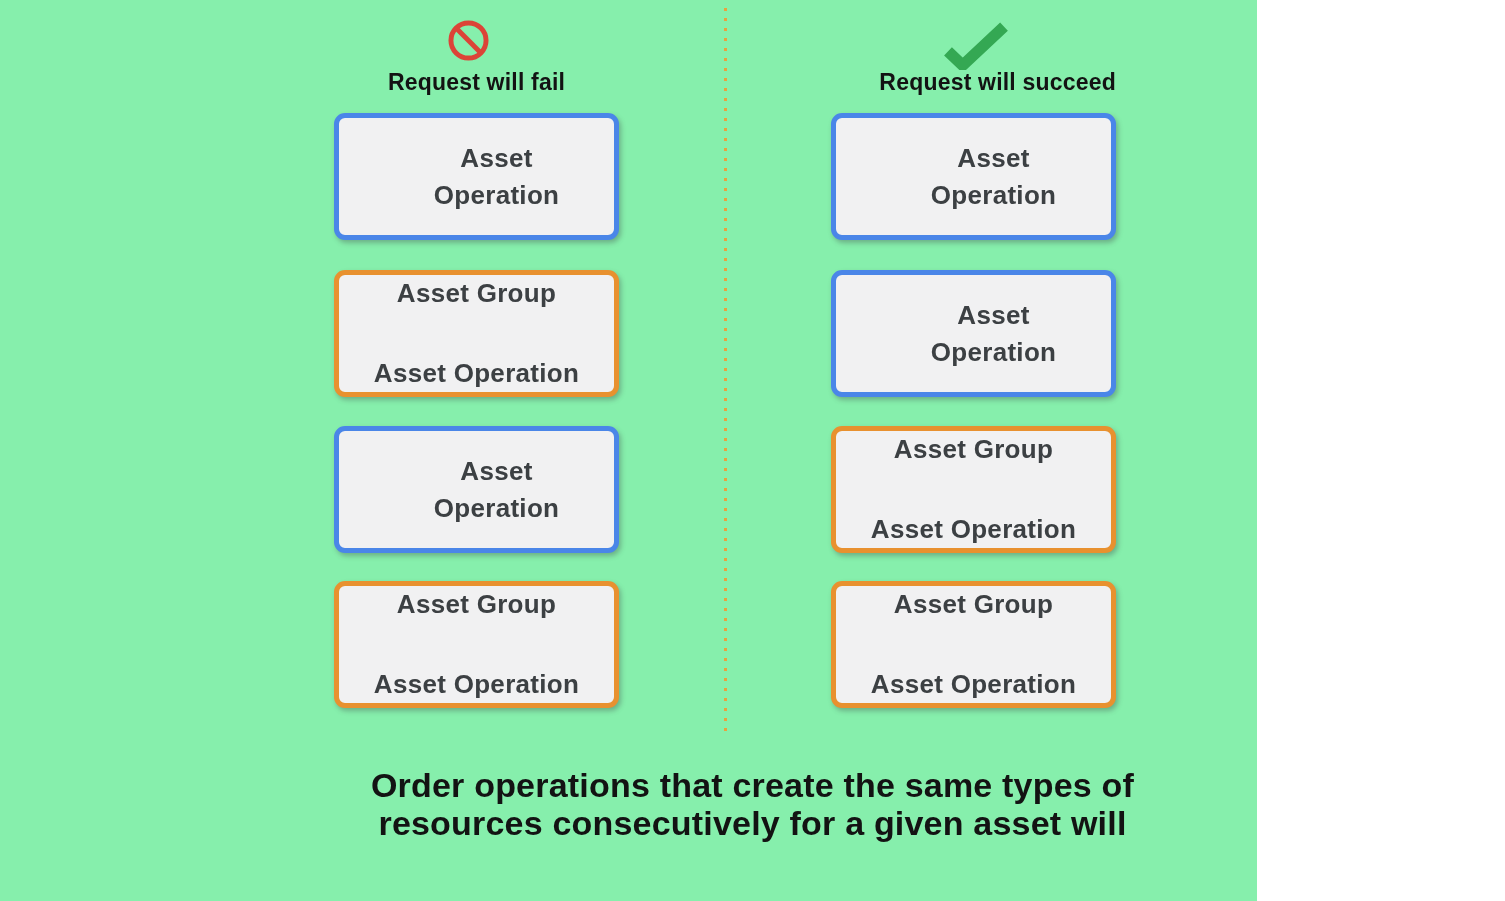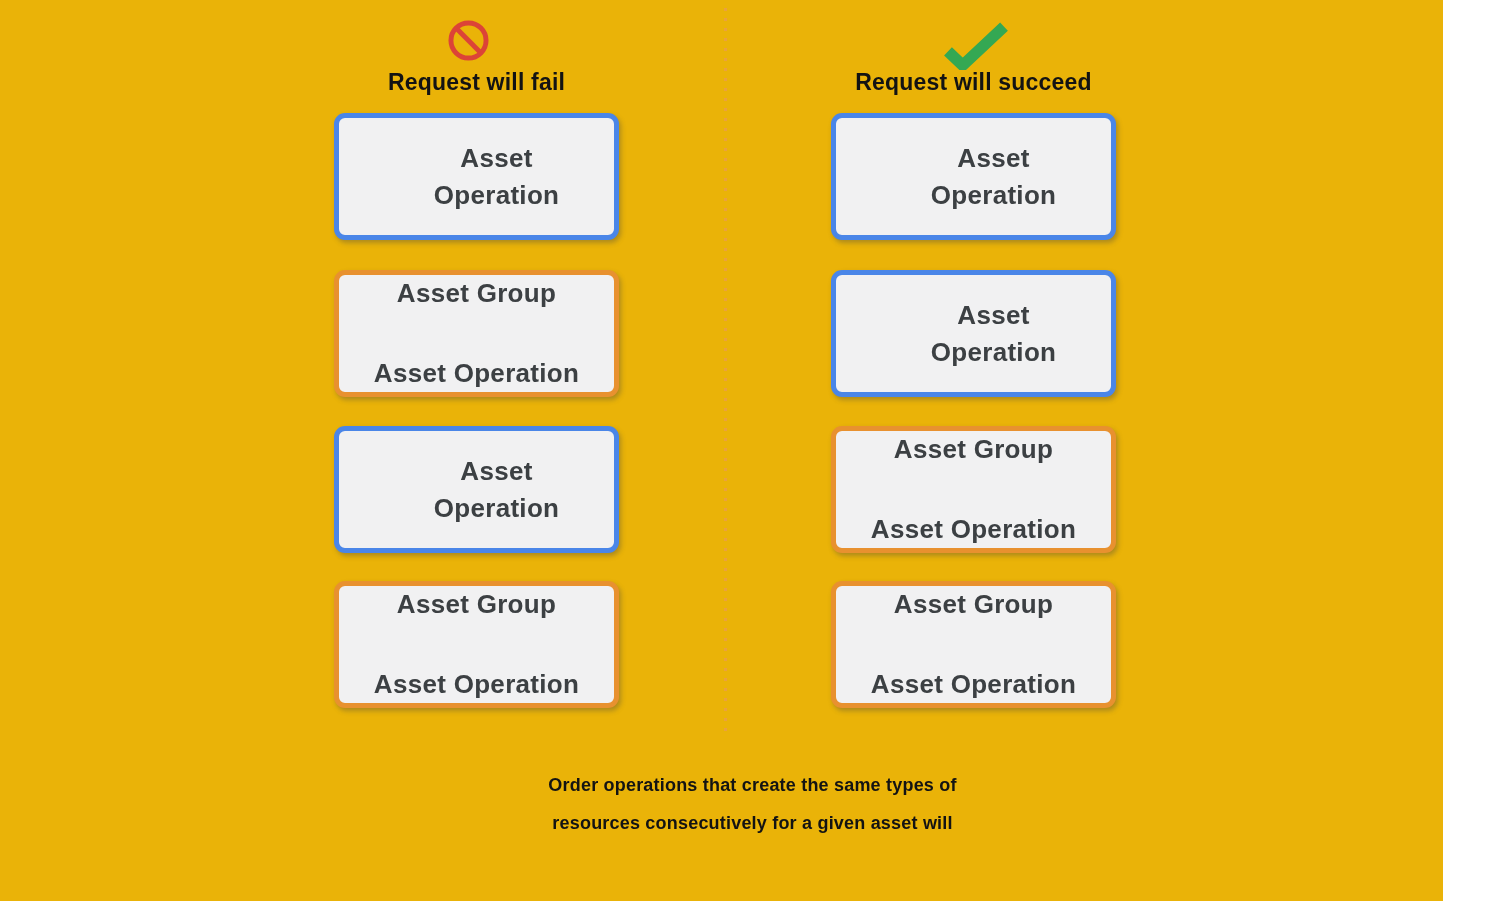--- a/index.html
+++ b/index.html
@@ -2,23 +2,23 @@
 <html style="--blue: #4A86E8; --orange: #E8912F; --red: #DC4437; --green: #34A853; --box-bg: #F1F1F2; --box-text: #3C4043; --heading: #131313; --divider: #E9A23E;"><head>
 <meta charset="utf-8">
 <style>
   html, body {
     margin: 0;
     padding: 0;
     background: #ffffff;
   }
   .canvas {
     position: relative;
-    width: 1443px;
+    width: 1257px;
     height: 901px;
-    background: #eab308;
+    background: #86efac;
     font-family: "Liberation Sans", sans-serif;
     overflow: hidden;
   }
 
   
   .icon { position: absolute; display: block; }
   .icon.prohibition {
     left: 446px; top: 18px;
     width: 45px; height: 45px;
     color: var(--red, #DC4437);
@@ -34,21 +34,21 @@
     position: absolute;
     top: 69px;
     width: 285px;
     text-align: center;
     font-size: 23px;
     font-weight: 700;
     color: var(--heading, #131313);
     letter-spacing: 0.2px;
   }
   .fail-header    { left: 334px; }
-  .succeed-header { left: 831px; }
+  .succeed-header { left: 831px; text-align: right; }
 
   
   .divider {
     position: absolute;
     left: 724px;
     top: 8px;
     width: 3px;
     height: 730px;
     background: repeating-linear-gradient(
       to bottom,
@@ -93,21 +93,21 @@
     white-space: nowrap;
   }
 
   
   .caption {
     position: absolute;
     left: 0;
     top: 766px;
     width: 1505px;
     text-align: center;
-    font-size: 18px;
+    font-size: 34px;
     font-weight: 700;
     line-height: 38px;
     color: var(--heading, #131313);
     letter-spacing: 0.2px;
   }
 </style>
 </head>
 <body>
 
 <div class="canvas">

